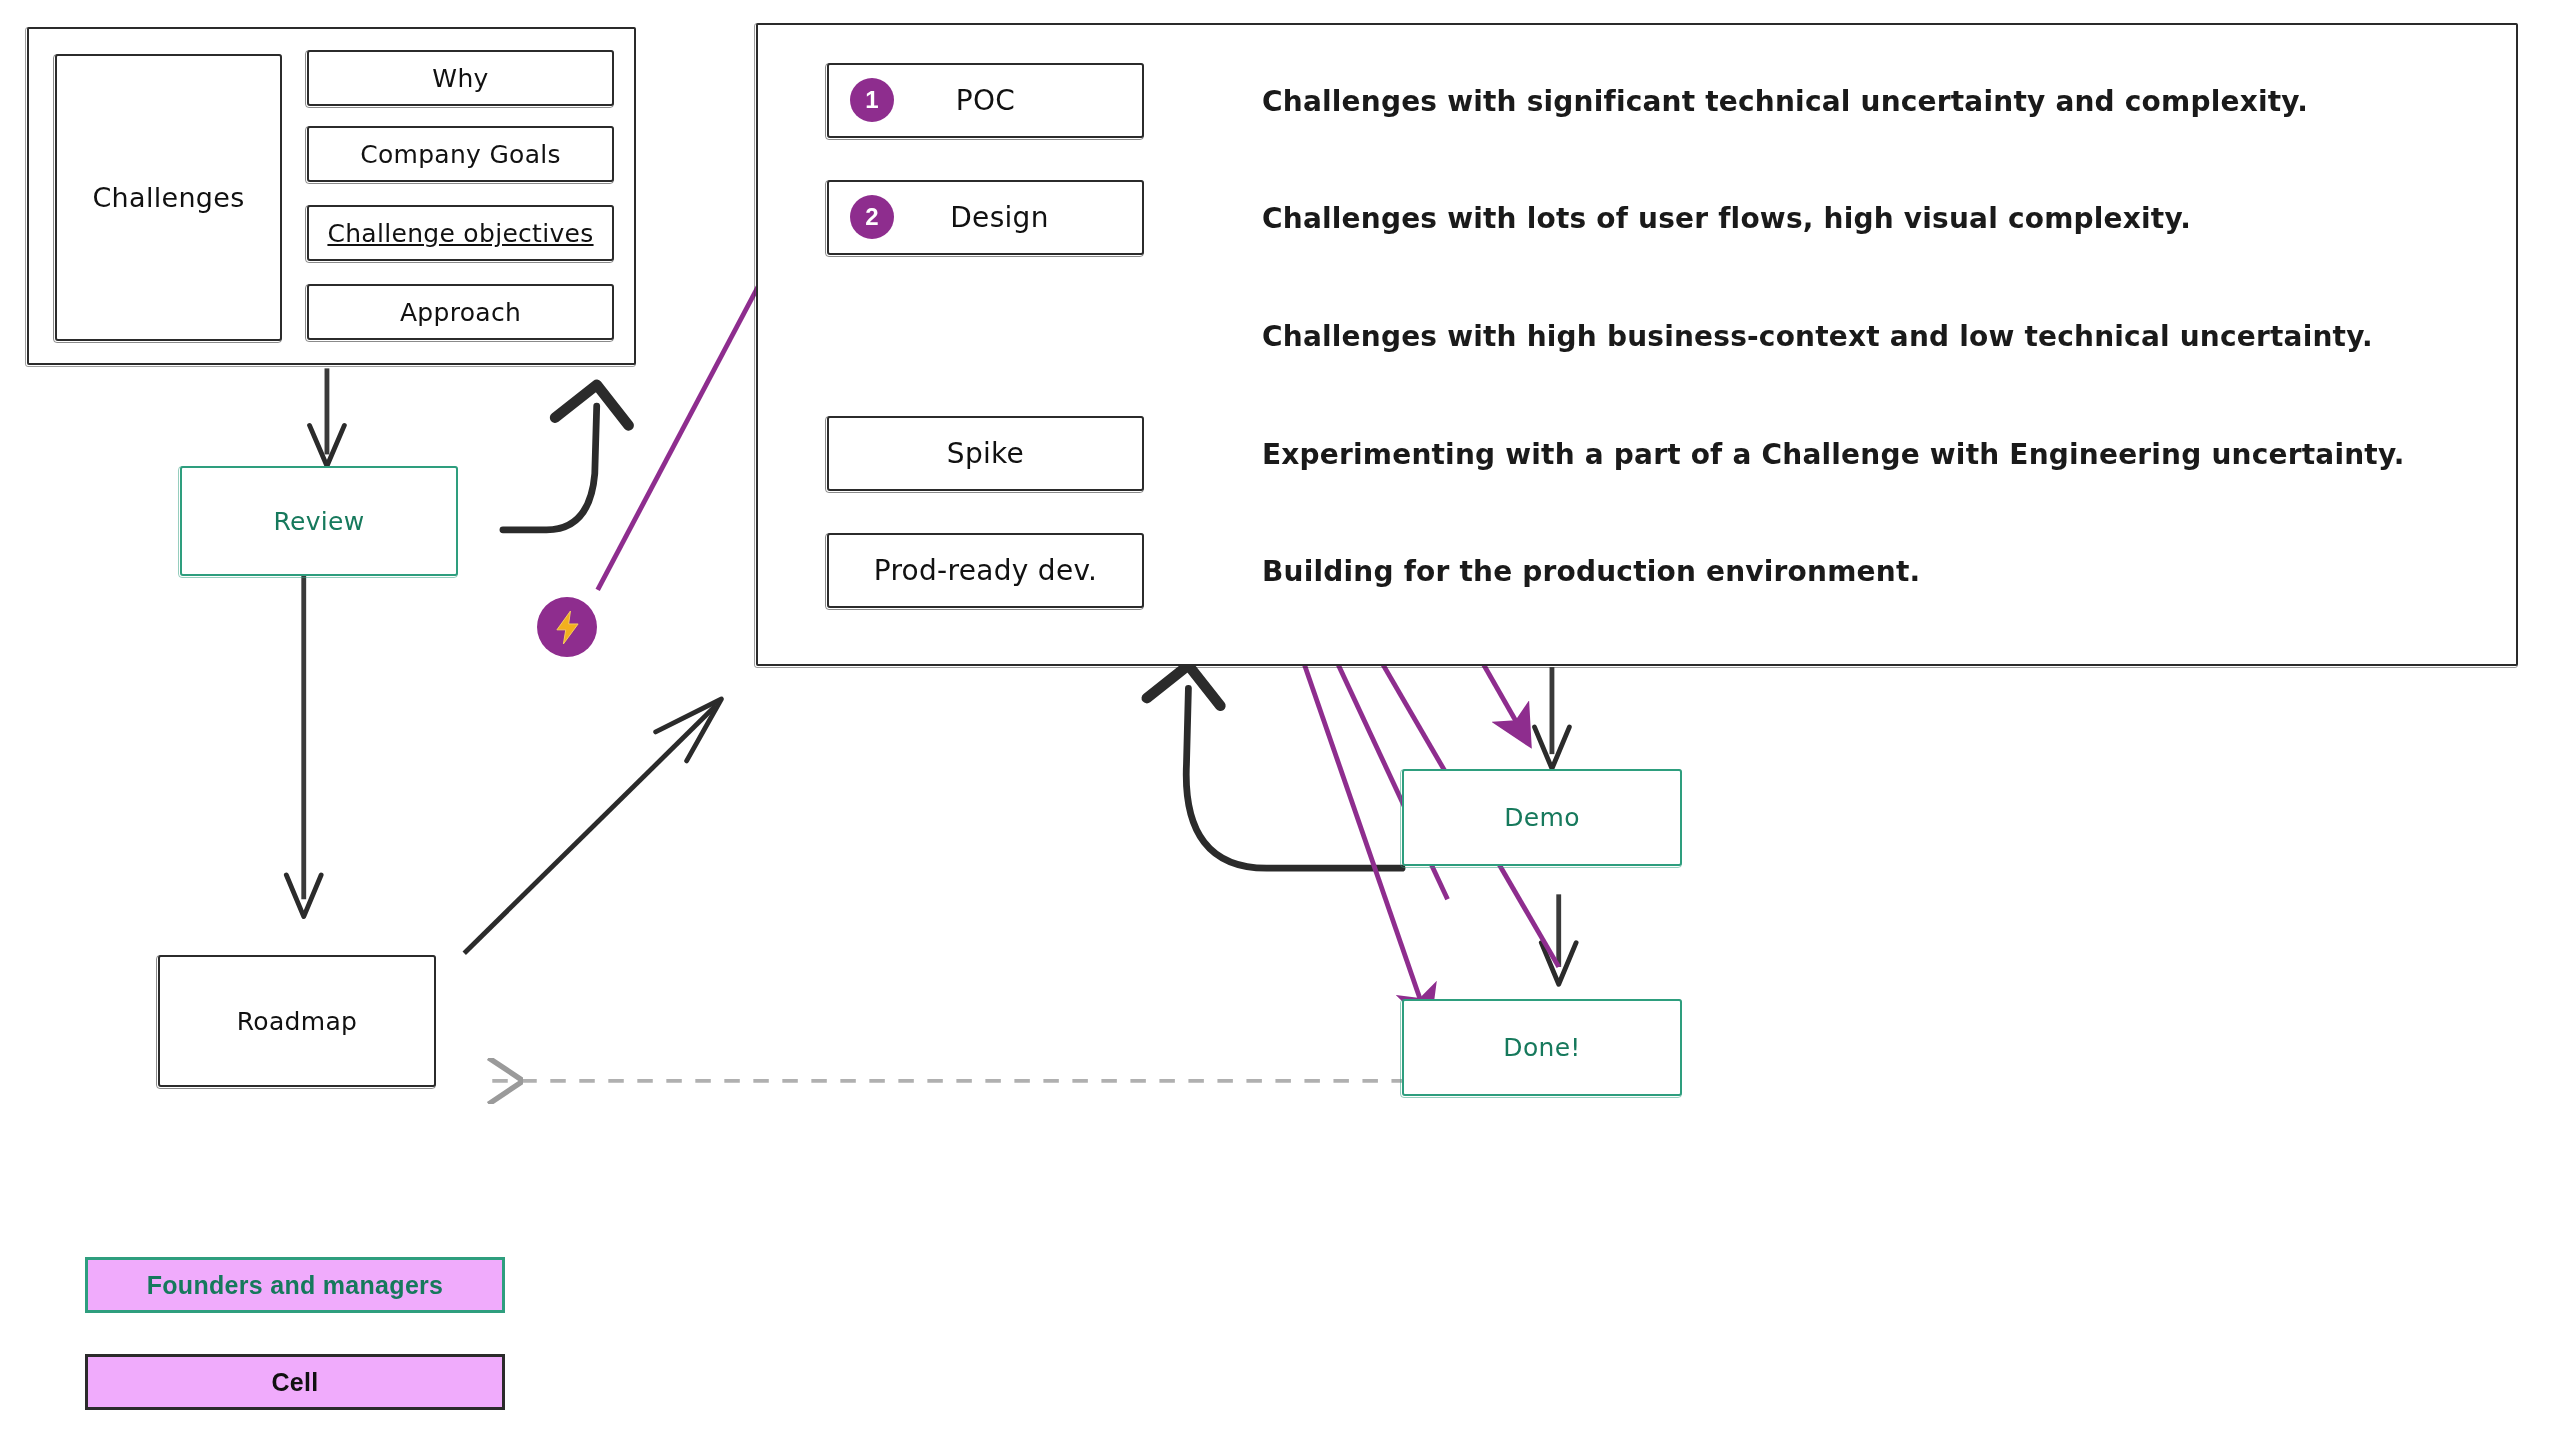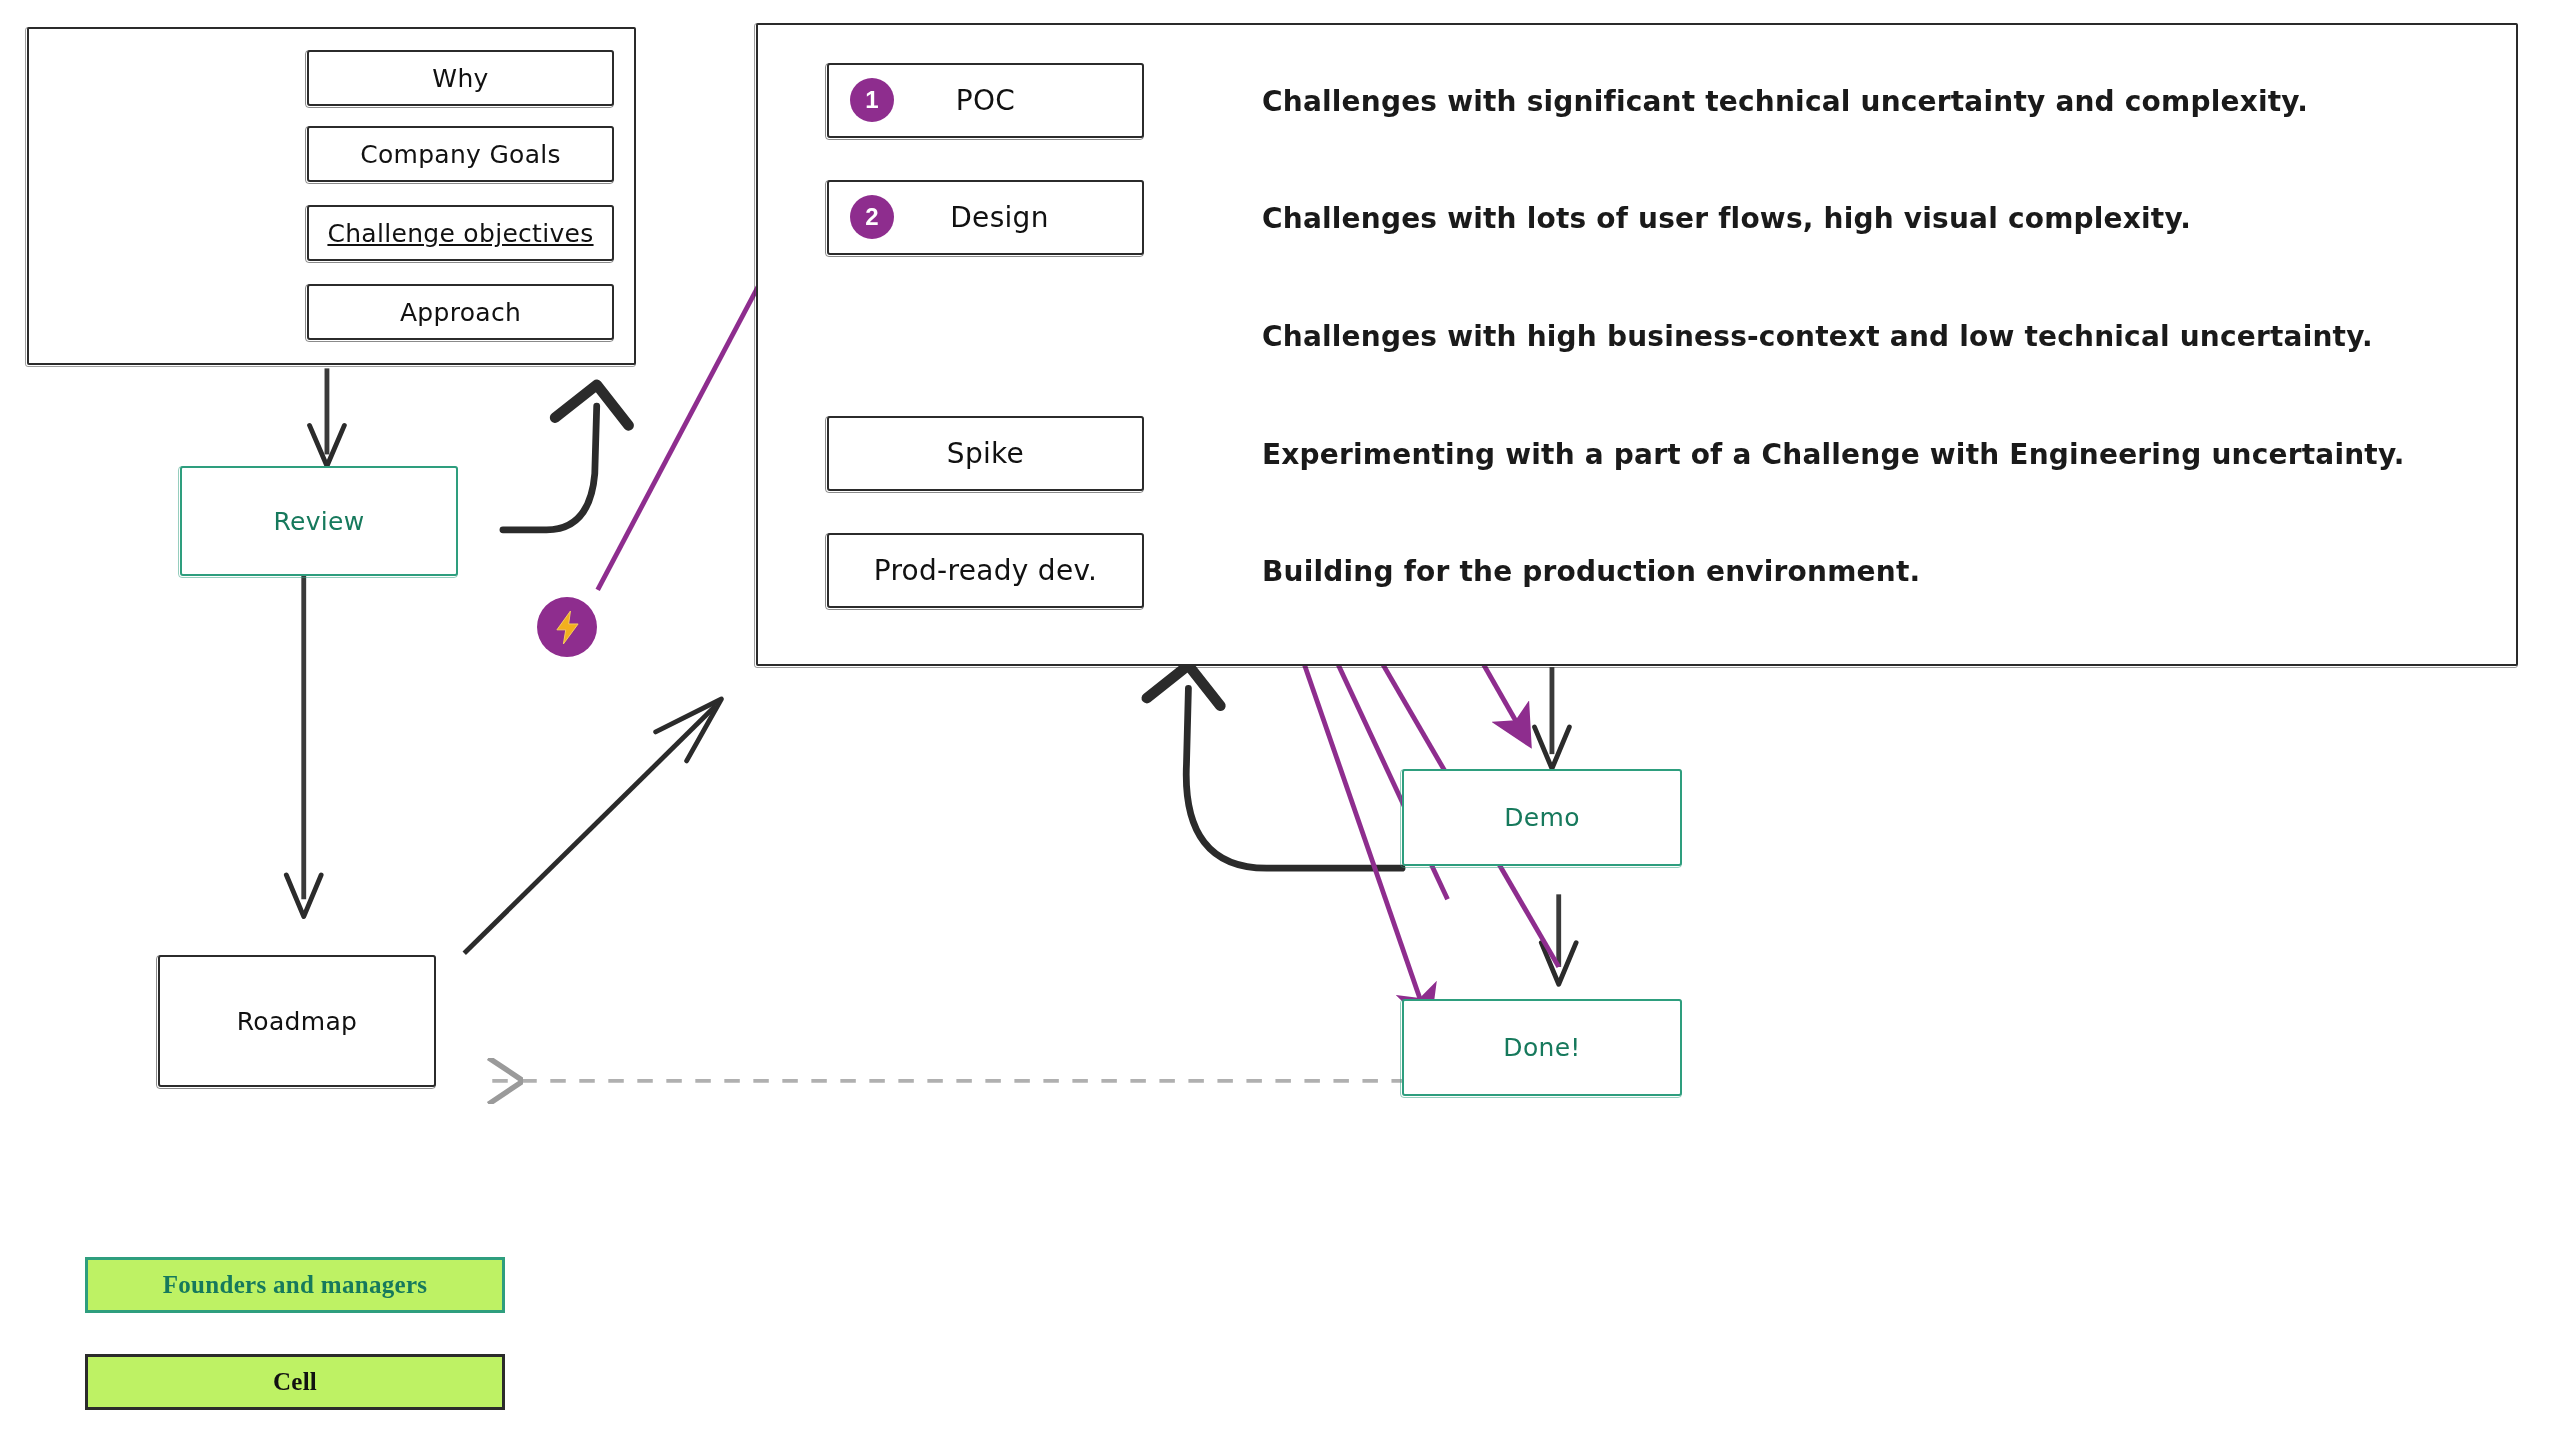--- a/index.html
+++ b/index.html
@@ -110,25 +110,25 @@
     background: #8e2d8e;
     display: flex;
     align-items: center;
     justify-content: center;
   }
   .bolt-badge svg { display: block; }
 
   .legend-box {
     position: absolute;
     box-sizing: border-box;
-    background: #bef264;
+    background: #f0abfc;
     display: flex;
     align-items: center;
     justify-content: center;
-    font-family: Liberation Serif, serif;
+    font-family: Liberation Sans, sans-serif;
     font-weight: 600;
     letter-spacing: 0.3px;
   }
 </style>
 </head>
 <body>
 
 <div id="canvas">
 
   <svg id="wires" viewBox="0 0 2664 1478" xmlns="http://www.w3.org/2000/svg">
@@ -199,20 +199,23 @@
       <path d="M1612,1000 L1205,300" stroke="#8e2d8e" stroke-width="5" fill="none" marker-end="url(#ah-purple)"></path>
     </g>
 
     <g>
       <path d="M1215,300 L1472,1043" stroke="#8e2d8e" stroke-width="5" fill="none" marker-end="url(#ah-purple)"></path>
     </g>
   </svg>
 
   <div class="panel sketch" style="left:27px; top:27px; width:609px; height:338px;"></div>
 
+  <div class="box sketch" style="left:55px; top:54px; width:227px; height:287px; font-size:27px;">
+    <span>Challenges</span>
+  </div>
 
   <div class="box sketch" style="left:307px; top:50px; width:307px; height:56px; font-size:25px;">
     <span>Why</span>
   </div>
   <div class="box sketch" style="left:307px; top:126px; width:307px; height:56px; font-size:25px;">
     <span>Company Goals</span>
   </div>
   <div class="box sketch" style="left:307px; top:205px; width:307px; height:56px; font-size:25px;text-decoration:underline;">
     <span>Challenge objectives</span>
   </div>

